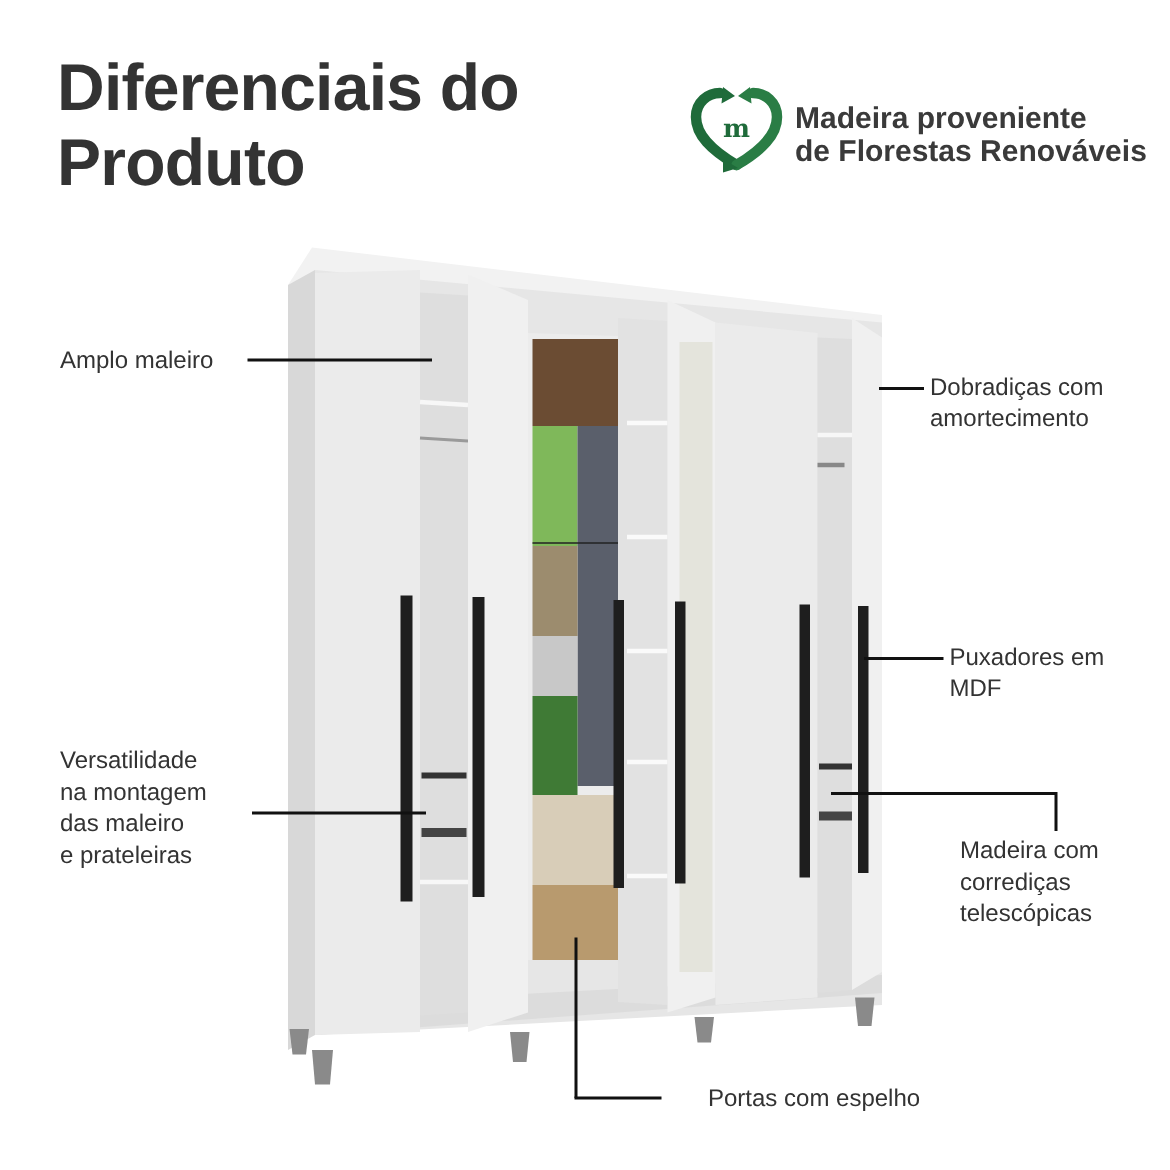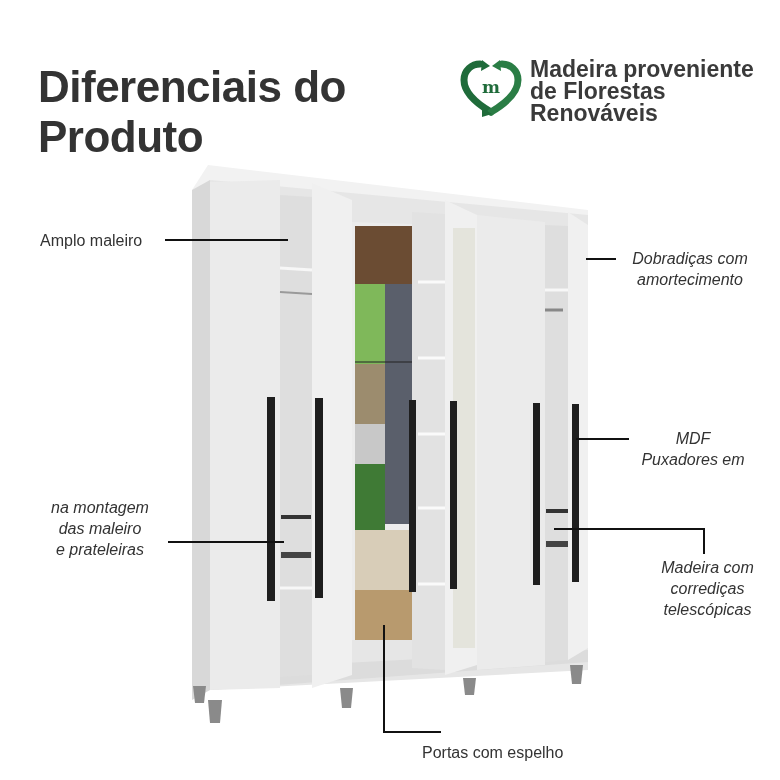--- a/index.html
+++ b/index.html
@@ -1,22 +1,22 @@
 <!DOCTYPE html>
 <html><head>
 <meta charset="utf-8">
 <style>
   html,body{margin:0;padding:0;background:#ffffff;}
   body{width:780px;height:780px;position:relative;overflow:hidden;font-family:"Liberation Sans","DejaVu Sans",sans-serif;color:#333333;}
-  .title{position:absolute;left:38px;top:34px;font-size:44px;font-weight:bold;line-height:50px;color:#333333;letter-spacing:-0.5px;margin-top:28px;}
+  .title{position:absolute;left:38px;top:34px;font-size:44px;font-weight:bold;line-height:50px;color:#333333;letter-spacing:-0.5px;}
   .badge{position:absolute;left:460px;top:58px;display:flex;align-items:center;}
   .badge svg{width:62px;height:58px;}
-  .badge-text{margin-left:8px;font-size:23px;font-weight:bold;line-height:22px;color:#3a3a3a;}
+  .badge-text{margin-left:8px;font-size:20px;font-weight:bold;line-height:22px;color:#3a3a3a;}
   .label{position:absolute;font-size:16px;line-height:21px;color:#333333;}
-  .center{text-align:center;font-style:italic;}
+  .center{text-align:left;}
   .leader{position:absolute;background:#111111;}
   .wardrobe{position:absolute;left:0;top:0;width:780px;height:780px;}
 </style>
 </head>
 <body>
 
 <div class="title">
   <div>Diferenciais do</div>
   <div>Produto</div>
 </div>
@@ -110,37 +110,38 @@
 </div>
 <div class="leader" style="left:165px;top:239px;width:123px;height:1.5px;"></div>
 
 <div class="label center" style="left:620px;top:248px;width:140px;">
   <div>Dobradiças com</div>
   <div>amortecimento</div>
 </div>
 <div class="leader" style="left:586px;top:258px;width:30px;height:1.5px;"></div>
 
 <div class="label center" style="left:633px;top:428px;width:120px;">
+  <div>Puxadores em</div>
   <div>MDF</div>
-  <div>Puxadores em</div>
 </div>
 <div class="leader" style="left:576px;top:438px;width:53px;height:1.5px;"></div>
 
 <div class="label center" style="left:40px;top:497px;width:120px;">
+  <div>Versatilidade</div>
   <div>na montagem</div>
   <div>das maleiro</div>
   <div>e prateleiras</div>
 </div>
 <div class="leader" style="left:168px;top:541px;width:116px;height:1.5px;"></div>
 
 <div class="label center" style="left:640px;top:557px;width:135px;">
   <div>Madeira com</div>
   <div>corrediças</div>
   <div>telescópicas</div>
 </div>
 <div class="leader" style="left:554px;top:528px;width:150px;height:1.5px;"></div>
 <div class="leader" style="left:703px;top:528px;width:1.5px;height:26px;"></div>
 
-<div class="label" style="left:422px;top:722px;margin-top:20px;">
+<div class="label" style="left:472px;top:722px;">
   <span>Portas com espelho</span>
 </div>
 <div class="leader" style="left:383px;top:625px;width:1.5px;height:107px;"></div>
 <div class="leader" style="left:383px;top:731px;width:58px;height:1.5px;"></div>
 
 </body></html>

